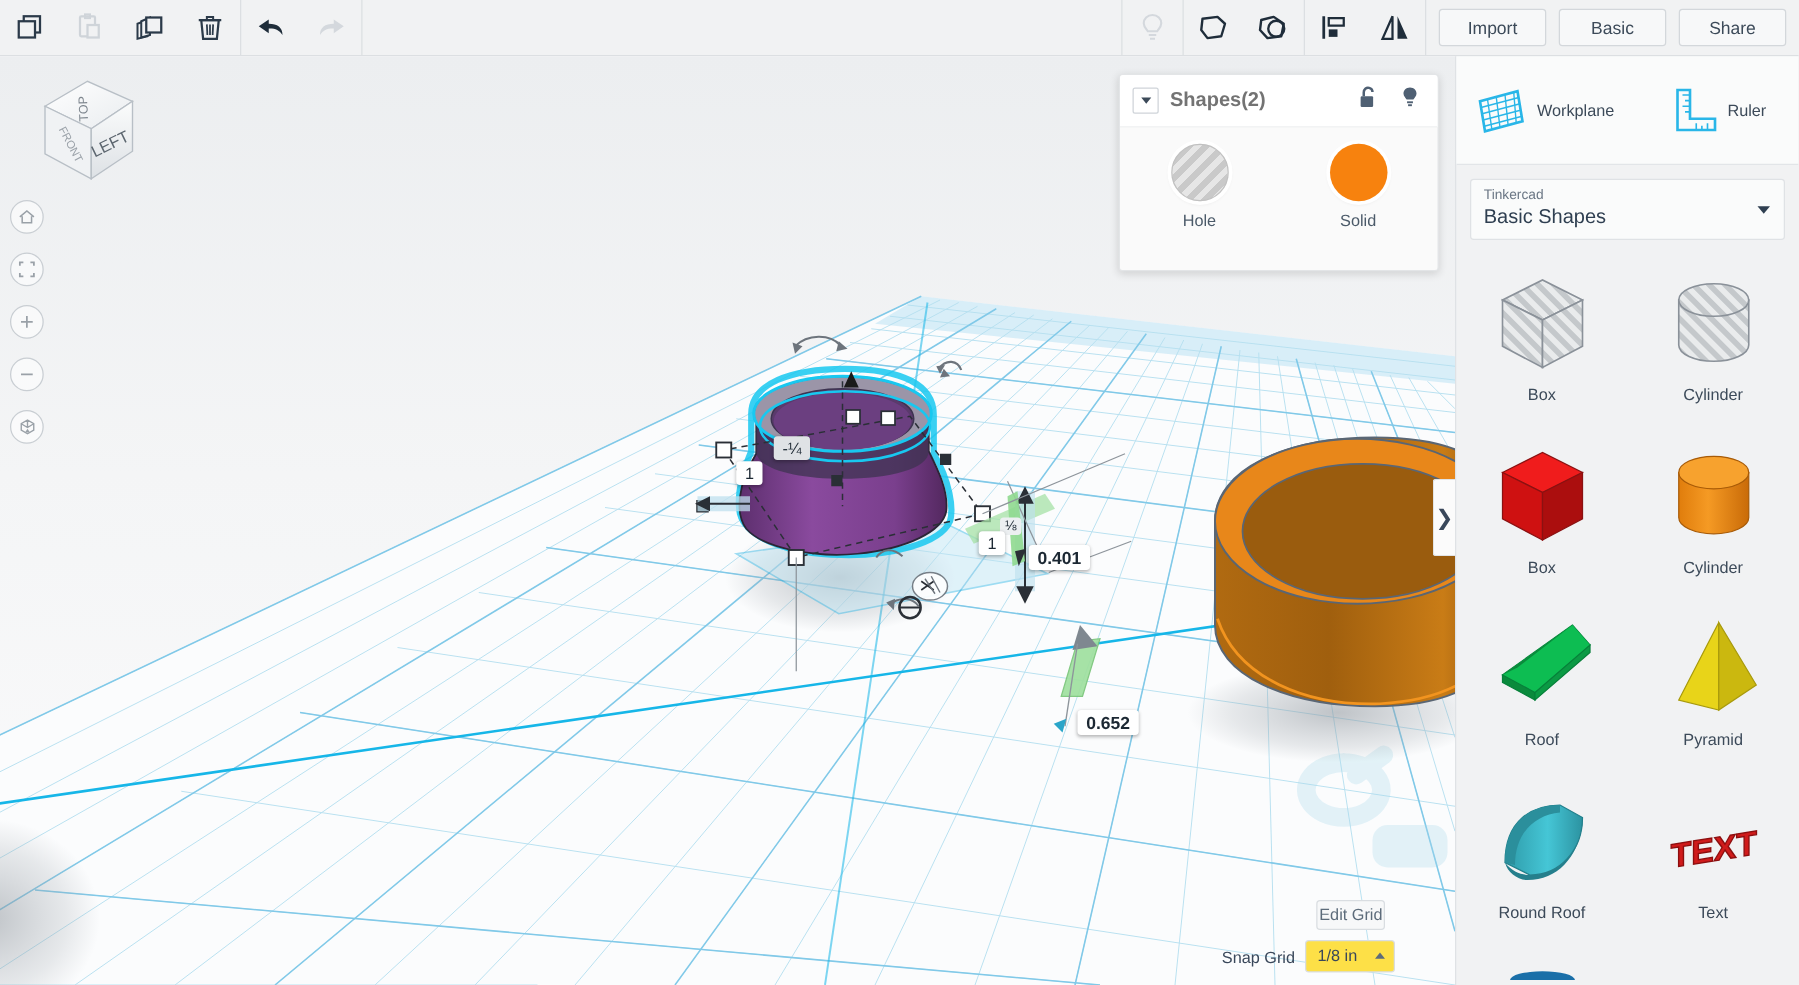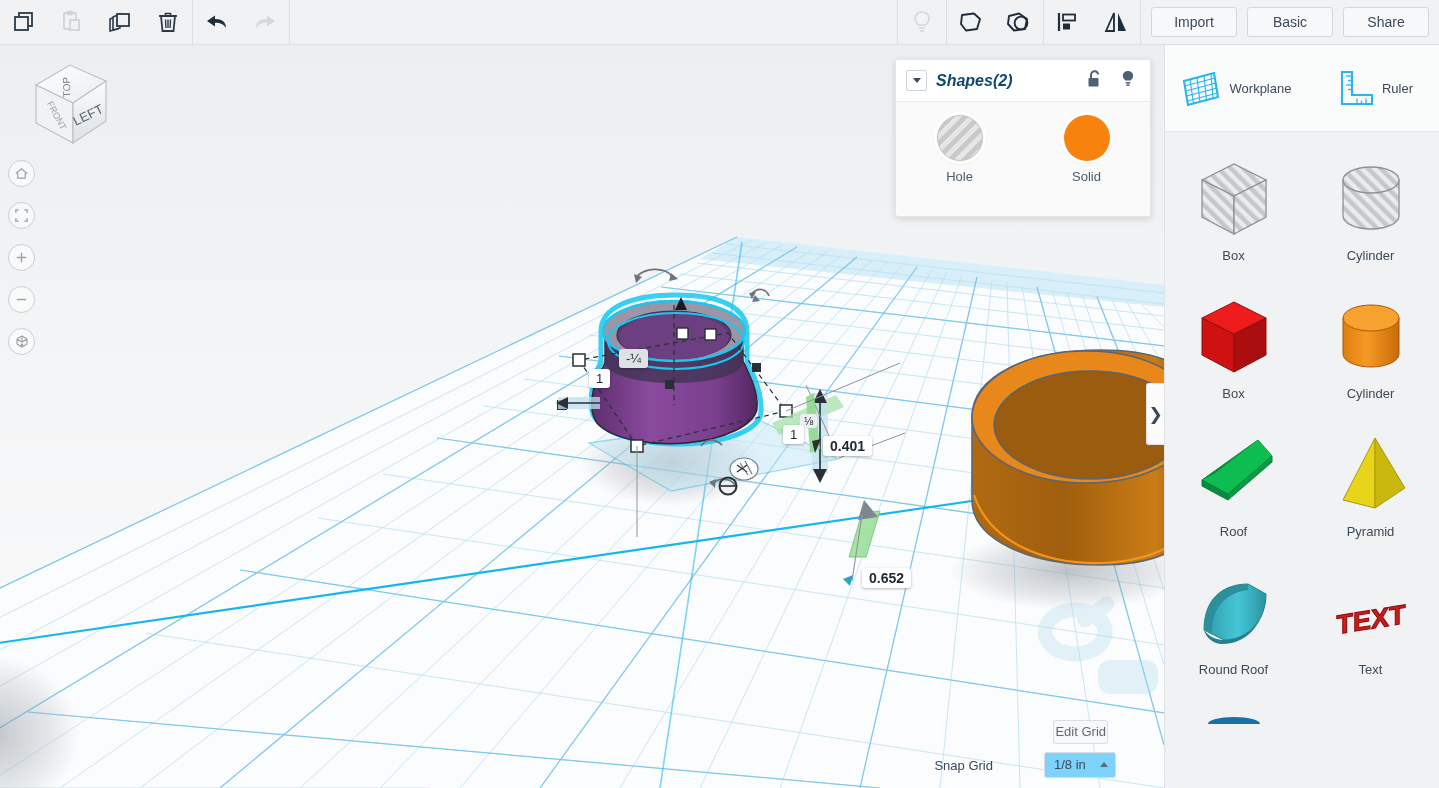--- a/index.html
+++ b/index.html
@@ -83,22 +83,22 @@
     background: #f7f8f9; border: 1px solid #d9dde1; border-radius: 3px;
     font-size: 13px; color: #5c6b7a; line-height: 22px; cursor: pointer;
   }
   .snaprow {
     position: absolute; right: 48px; bottom: 10px;
     display: flex; align-items: center; gap: 8px;
   }
   .snaplabel { font-size: 13px; color: #39475a; }
   .snapsel {
     height: 26px; min-width: 72px; padding: 0 22px 0 9px;
-    background: #7dd3fc; border: 1px solid #d9dde1; border-radius: 3px;
-    font-size: 13px; color: #39475a; line-height: 24px; position: relative; cursor: pointer; margin-left: 43px;
+    background: #fde047; border: 1px solid #d9dde1; border-radius: 3px;
+    font-size: 13px; color: #39475a; line-height: 24px; position: relative; cursor: pointer;
   }
   .snapsel .caret {
     position: absolute; right: 7px; top: 9px;
     width: 0; height: 0;
     border-left: 4px solid transparent; border-right: 4px solid transparent;
     border-bottom: 5px solid #5c6b7a;
   }
 
   
   .shapespanel {
@@ -116,21 +116,21 @@
   }
   .sp-caretbtn {
     width: 21px; height: 21px; border: 1px solid #cfd4d9; border-radius: 2px;
     background: #fff; display: flex; align-items: center; justify-content: center; cursor: pointer;
   }
   .sp-caretbtn i {
     width: 0; height: 0;
     border-left: 4px solid transparent; border-right: 4px solid transparent;
     border-top: 5px solid #3c4a59;
   }
-  .sp-title { font-size: 16px; font-weight: bold; color: #0c4a6e; flex: 1; font-style: italic; }
+  .sp-title { font-size: 16px; font-weight: bold; color: #737373; flex: 1; }
   .sp-icon { cursor: pointer; padding: 0 3px; }
   .sp-body { display: flex; padding-top: 13px; }
   .sp-swatchwrap { flex: 1; display: flex; flex-direction: column; align-items: center; gap: 8px; }
   .swatch {
     width: 46px; height: 46px; border-radius: 50%;
     box-shadow: 0 0 0 3px #fff, 0 1px 4px rgba(0,0,0,.22);
     cursor: pointer;
   }
   .swatch.solid { background: #f7820e; }
   .swatch.hole {
@@ -665,20 +665,25 @@
             <line x1="20" y1="22.5" x2="24" y2="22.5"></line>
             <line x1="29" y1="31.5" x2="29" y2="37"></line>
             <line x1="33.5" y1="33.5" x2="33.5" y2="37"></line>
             <line x1="38" y1="31.5" x2="38" y2="37"></line>
           </g>
         </svg>
         <span>Ruler</span>
       </div>
     </div>
 
+    <div class="libsel">
+      <div class="sub">Tinkercad</div>
+      <div class="main">Basic Shapes</div>
+      <i class="dd"></i>
+    </div>
 
     <div class="shapegrid">
 
       <div class="shapecell">
         <div class="thumb">
           <svg width="92" height="92" viewBox="0 0 92 92">
             <defs>
                 <pattern id="hatchA" width="9" height="9" patternTransform="rotate(-45)" patternUnits="userSpaceOnUse">
               <rect width="9" height="9" fill="#e9ebec"></rect>
                   <rect width="4.5" height="9" fill="#c4c8cb"></rect>

